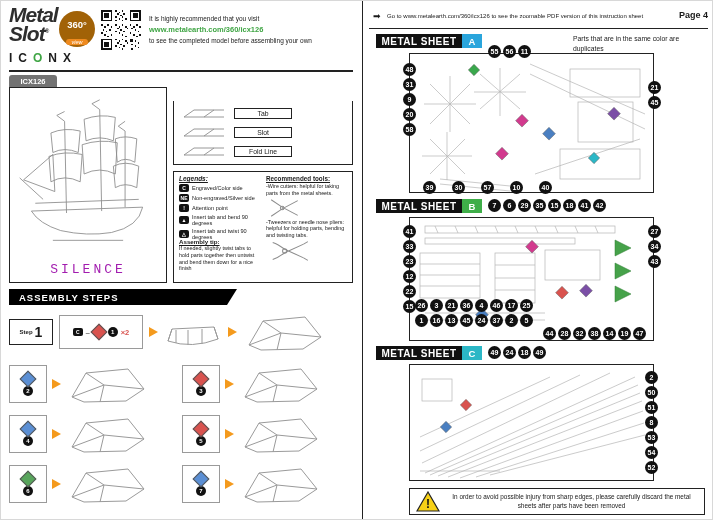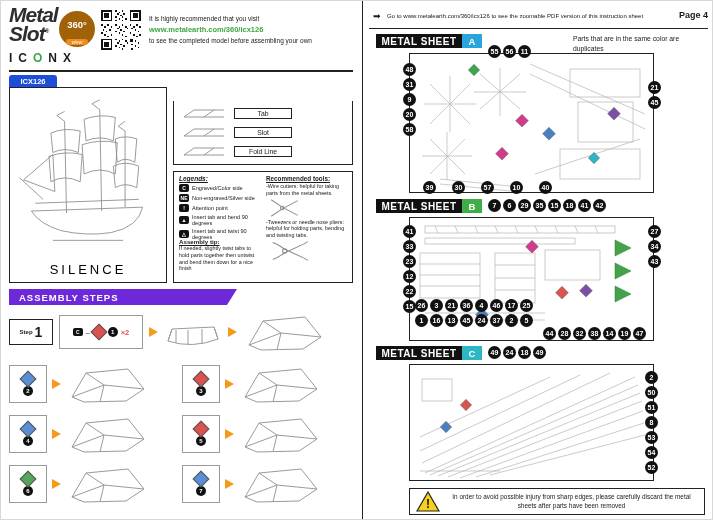--- a/index.html
+++ b/index.html
@@ -20,43 +20,43 @@
 
   .badge360 { left:58px; top:10px; width:36px; height:36px; border-radius:50%; background:#a16207; color:#fff; text-align:center; }
   .badge360 .b1 { display:block; font-size:9.5px; font-weight:bold; margin-top:8px; }
   .badge360 .b2 { display:inline-block; background:#ef8a1e; color:#fff; font-size:5.5px; font-style:italic; padding:0 5px; border-radius:5px; margin-top:1px; }
 
   .qr { left:100px; top:9px; width:40px; height:40px; }
   .intro { left:148px; top:13px; width:202px; font-size:6.5px; line-height:1.55; }
   .intro .link { color:#3fa544; font-weight:bold; font-size:7.5px; }
   .hdiv-l { left:8px; top:69px; width:344px; height:2px; background:#222; }
 
-  .icx-tab { left:8px; top:74px; width:48px; height:12px; background:#1d4ed8; color:#fff; font-size:7.5px; font-weight:bold; display:flex; align-items:center; justify-content:center; border-radius:3px 3px 0 0; }
+  .icx-tab { left:8px; top:74px; width:48px; height:12px; background:#737373; color:#fff; font-size:7.5px; font-weight:bold; display:flex; align-items:center; justify-content:center; border-radius:3px 3px 0 0; }
   .ship-box { left:8px; top:86px; width:158px; height:196px; border:1.3px solid #222; background:#fff; }
-  .ship-name { position:absolute; bottom:5px; width:100%; text-align:center; font-family:Liberation Sans, sans-serif; font-size:13px; letter-spacing:3px; color:#000000; }
+  .ship-name { position:absolute; bottom:5px; width:100%; text-align:center; font-family:Liberation Mono, monospace; font-size:13px; letter-spacing:3px; color:#a21caf; }
 
   .conn-hd { left:172px; top:86px; width:180px; height:14px; background:#111; color:#fff; font-size:7.3px; font-weight:bold; display:flex; align-items:center; justify-content:center; letter-spacing:0.3px; }
   .conn-bd { left:172px; top:100px; width:180px; height:64px; border:1px solid #222; border-top:none; padding:3px 6px; display:flex; flex-direction:column; justify-content:space-around; }
   .conn-row { display:flex; align-items:center; gap:6px; }
   .conn-label { width:58px; height:11px; border:1px solid #222; font-size:6.8px; display:flex; align-items:center; justify-content:center; }
 
   .lg-box { left:172px; top:170px; width:180px; height:112px; border:1px solid #222; background:#fff; }
   .lg-col { position:absolute; left:5px; top:3px; width:84px; }
   .lg-title { font-size:6.5px; font-weight:bold; font-style:italic; text-decoration:underline; margin-bottom:2px; }
   .lg-item { display:flex; align-items:center; gap:3px; margin-bottom:2px; }
   .chip { min-width:10px; height:8px; background:#111; color:#fff; font-size:5px; font-weight:bold; display:inline-flex; align-items:center; justify-content:center; border-radius:2px; padding:0 1px; }
   .lg-item .lbl { font-size:5.6px; line-height:1.1; }
   .tools-col { position:absolute; left:92px; top:3px; width:84px; }
   .tools-title { font-size:6.3px; font-weight:bold; text-decoration:underline; margin-bottom:1px; }
   .tool-txt { font-size:5.4px; line-height:1.25; }
   .tip-col { position:absolute; left:5px; top:66px; width:82px; }
   .tip-title { font-size:6.2px; font-weight:bold; text-decoration:underline; }
   .tip-txt { font-size:5.4px; line-height:1.25; }
 
-  .steps-bar { left:8px; top:288px; width:228px; height:16px; background:#6d28d9; color:#fff; font-size:9.5px; font-weight:bold; display:flex; align-items:center; padding-left:10px; letter-spacing:1px; clip-path:polygon(0 0,100% 0,calc(100% - 10px) 100%,0 100%); }
+  .steps-bar { left:8px; top:288px; width:228px; height:16px; background:#000000; color:#fff; font-size:9.5px; font-weight:bold; display:flex; align-items:center; padding-left:10px; letter-spacing:1px; clip-path:polygon(0 0,100% 0,calc(100% - 10px) 100%,0 100%); }
 
   .row1 { left:8px; top:308px; width:346px; height:46px; display:flex; align-items:center; gap:6px; }
   .step1box { width:44px; height:26px; border:1.5px solid #222; display:flex; align-items:center; justify-content:center; gap:2px; }
   .steplbl { font-size:6px; font-weight:bold; }
   .stepnum { font-size:14px; font-weight:bold; }
   .partbox { border:1px solid #9a9a9a; background:#fff; display:flex; align-items:center; justify-content:center; gap:3px; }
   .pb1 { width:84px; height:34px; }
   .dash { font-size:7px; }
   .diamond { width:12px; height:12px; transform:rotate(45deg); border:1px solid #555; display:inline-block; }
   .diamond.red { background:#d9534f; }

